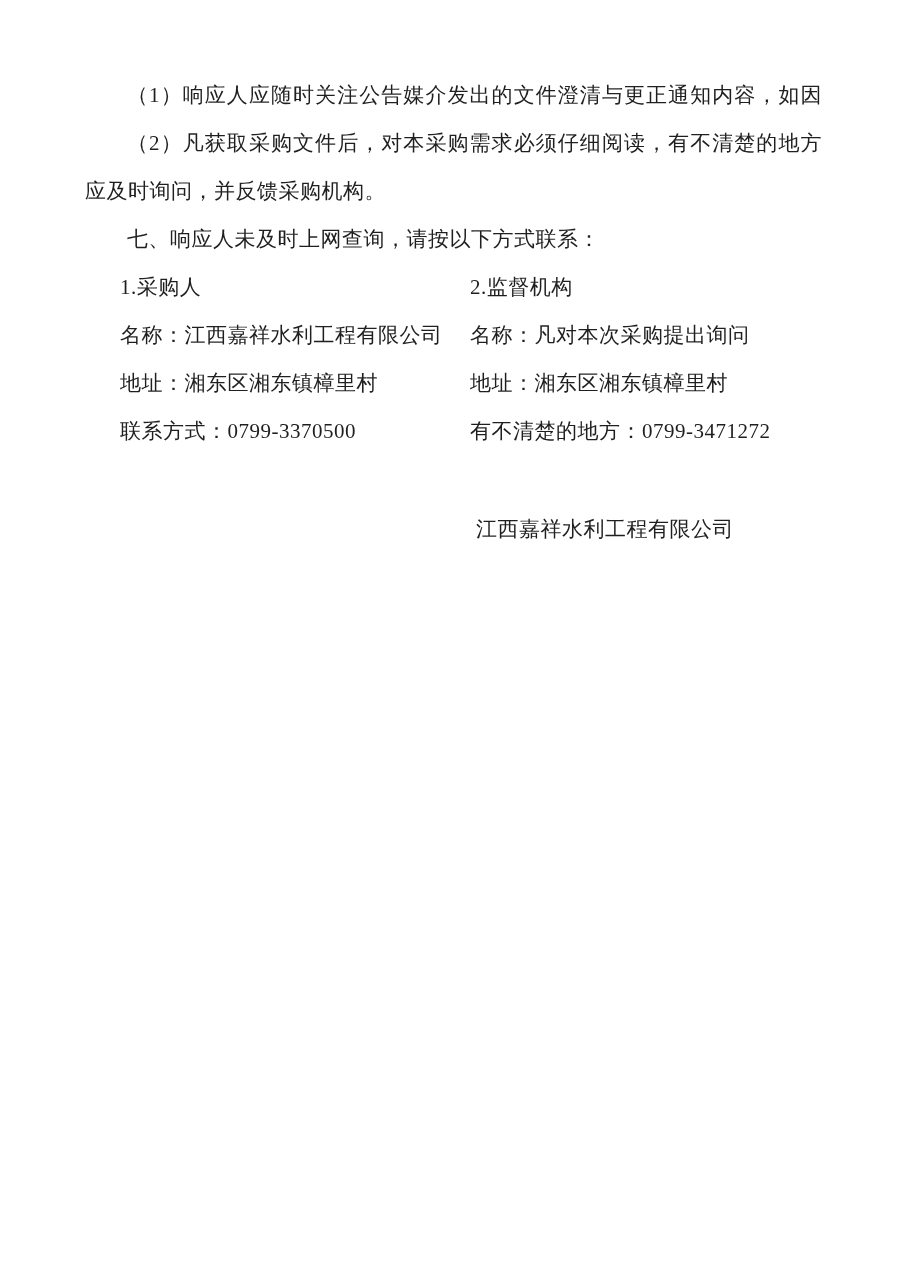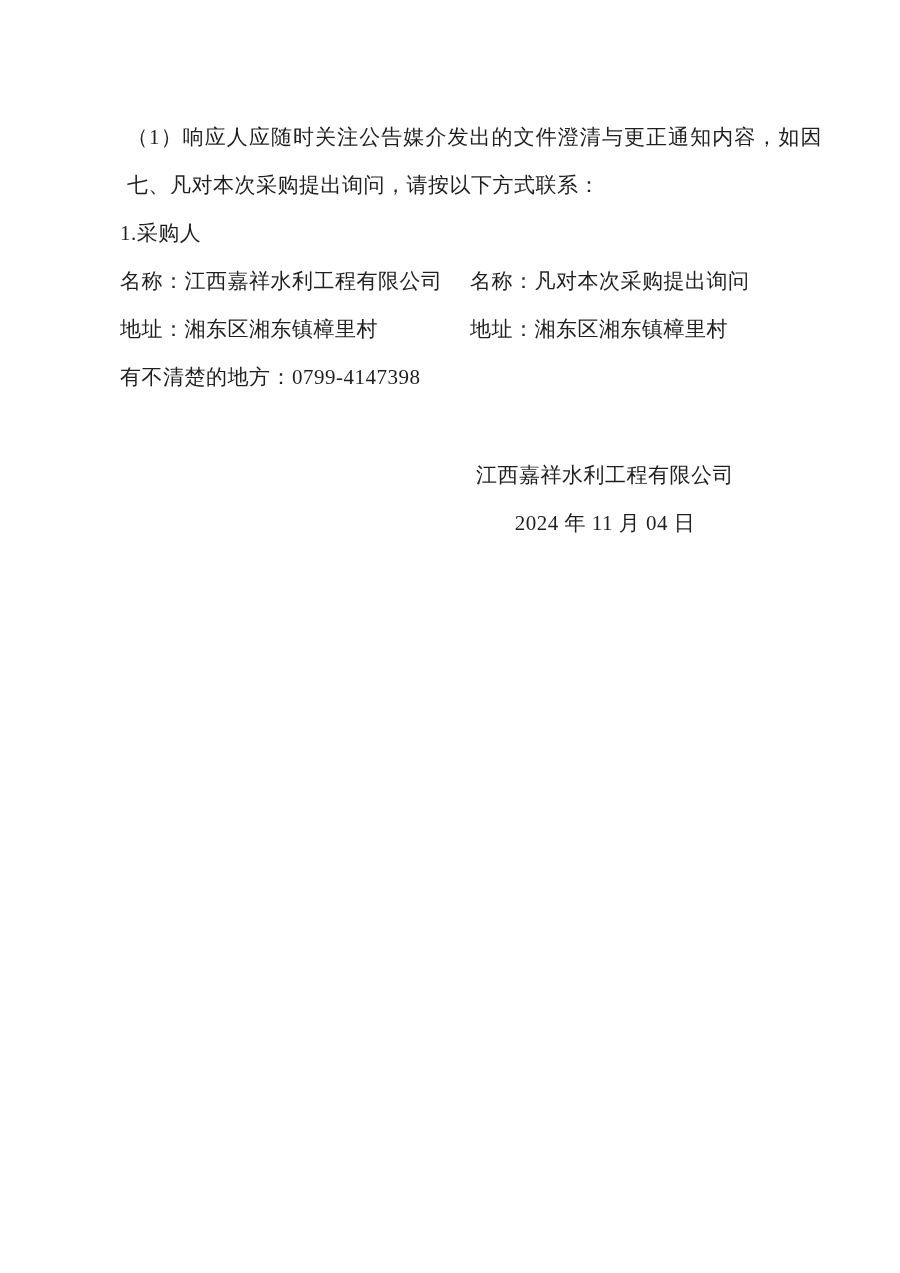--- a/index.html
+++ b/index.html
@@ -7,21 +7,21 @@
     padding: 0;
     background: #ffffff;
   }
   .page {
     position: relative;
     width: 900px;
     height: 1273px;
     margin: 0 auto;
     background: #ffffff;
     box-sizing: border-box;
-    padding: 113px 78px 0 85px;
+    padding: 71px 78px 0 85px;
     font-family: "Liberation Serif", "DejaVu Serif", serif;
     font-size: 21px;
     color: #1f1f1f;
     letter-spacing: 0.5px;
     overflow: hidden;
   }
   .para { margin: 0; padding: 0; }
   .line {
     display: block;
     line-height: 48px;
@@ -52,27 +52,32 @@
 </style>
 </head>
 <body>
 
 <div class="page">
 
   <p class="para">
     <span class="line indent fill">（1）响应人应随时关注公告媒介发出的文件澄清与更正通知内容，如因</span>
   </p>
 
+  <p class="para">
+    <span class="line indent fill">（2）凡获取采购文件后，对本采购需求必须仔细阅读，有不清楚的地方</span>
+    <span class="line">应及时询问，并反馈采购机构。</span>
+  </p>
 
   <p class="para">
-    <span class="line indent">七、凡对本次采购提出询问，请按以下方式联系：</span>
+    <span class="line indent">七、响应人未及时上网查询，请按以下方式联系：</span>
   </p>
 
   <div class="contact-row">
     <div class="contact-col-left">1.采购人</div>
+    <div class="contact-col-right">2.监督机构</div>
   </div>
 
   <div class="contact-row">
     <div class="contact-col-left">
       <span>名称：</span><span>江西嘉祥水利工程有限公司</span>
     </div>
     <div class="contact-col-right">
       <span>名称：</span><span>凡对本次采购提出询问</span>
     </div>
   </div>
@@ -80,23 +85,25 @@
   <div class="contact-row">
     <div class="contact-col-left">
       <span>地址：</span><span>湘东区湘东镇樟里村</span>
     </div>
     <div class="contact-col-right">
       <span>地址：</span><span>湘东区湘东镇樟里村</span>
     </div>
   </div>
 
   <div class="contact-row">
+    <div class="contact-col-left">
+      <span>联系方式：</span><span>0799-3370500</span>
+    </div>
     <div class="contact-col-right">
-      <span>有不清楚的地方：</span><span>0799-4147398</span>
+      <span>有不清楚的地方：</span><span>0799-3471272</span>
     </div>
   </div>
 
   <div class="signature-block">
     <span class="signature-line">江西嘉祥水利工程有限公司</span>
-    <span class="signature-line">2024 年 11 月 04 日</span>
   </div>
 
 </div>
 
 </body></html>

